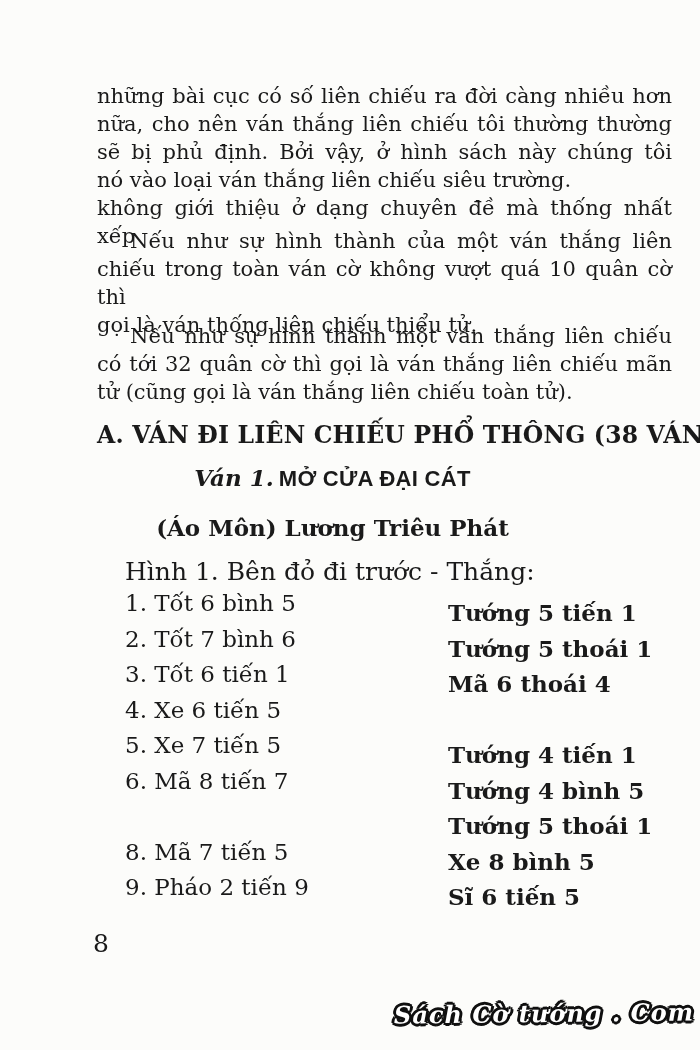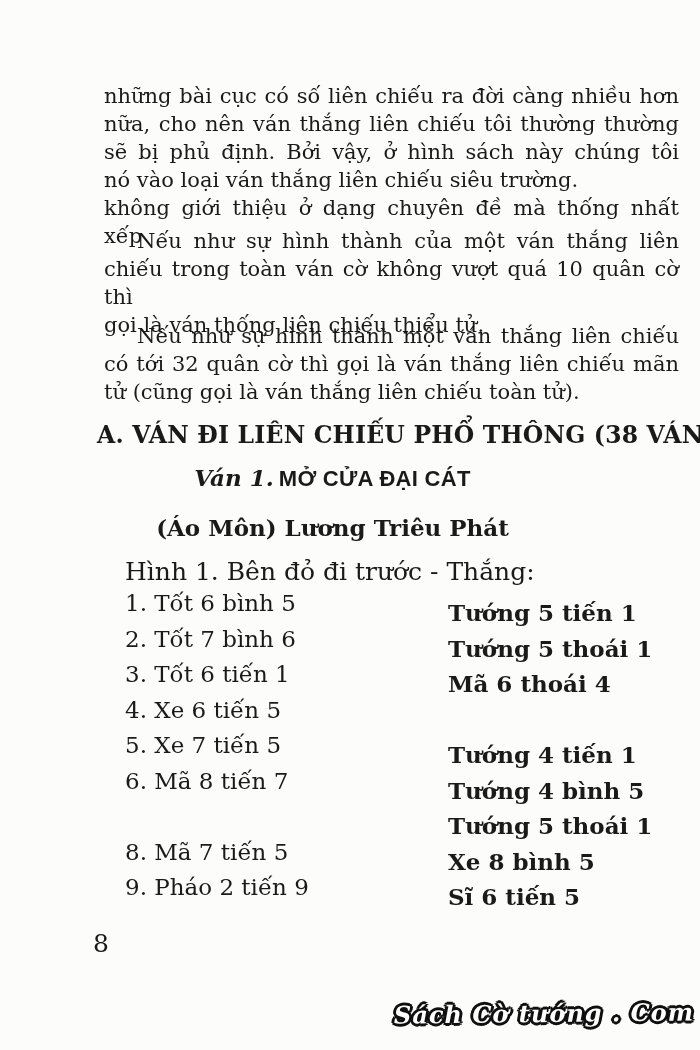--- a/index.html
+++ b/index.html
@@ -13,21 +13,21 @@
     background:var(--paper,#fcfcfa);
     color:var(--ink,#1a1a1a);
   }
   .content{position:absolute;left:97px;top:0;width:575px;height:100%;}
 
   
   .para{position:absolute;left:0;width:575px;font-size:21px;line-height:28px;}
   .para-0{top:82px;}
   .para-1{top:227px;}
   .para-2{top:322px;}
-  .tline{width:575px;margin-left:7px;}
+  .tline{width:575px;}
   .tline.just{text-align:justify;text-align-last:justify;}
   .tline.ind{padding-left:33px;width:542px;}
 
   .sect{
     position:absolute;top:421px;left:0;width:575px;margin:0;
     text-align:center;font-size:23.5px;font-weight:bold;letter-spacing:0.2px;
     white-space:nowrap;
   }
   .game{
     position:absolute;top:464px;left:0;width:575px;text-align:center;

